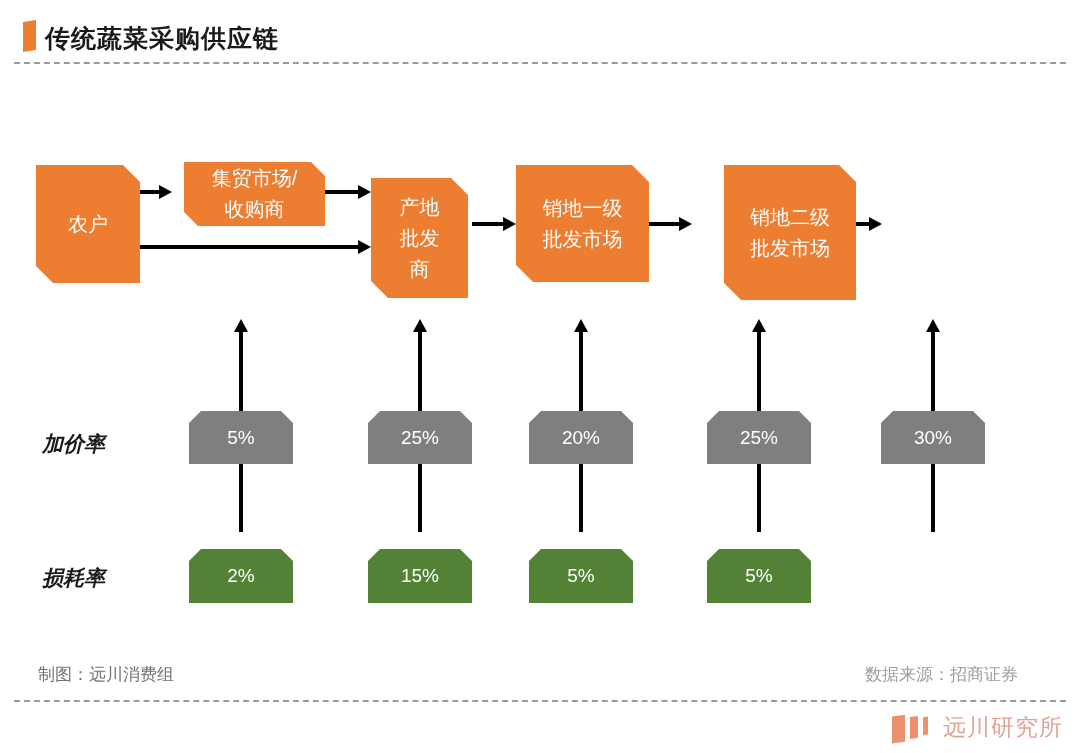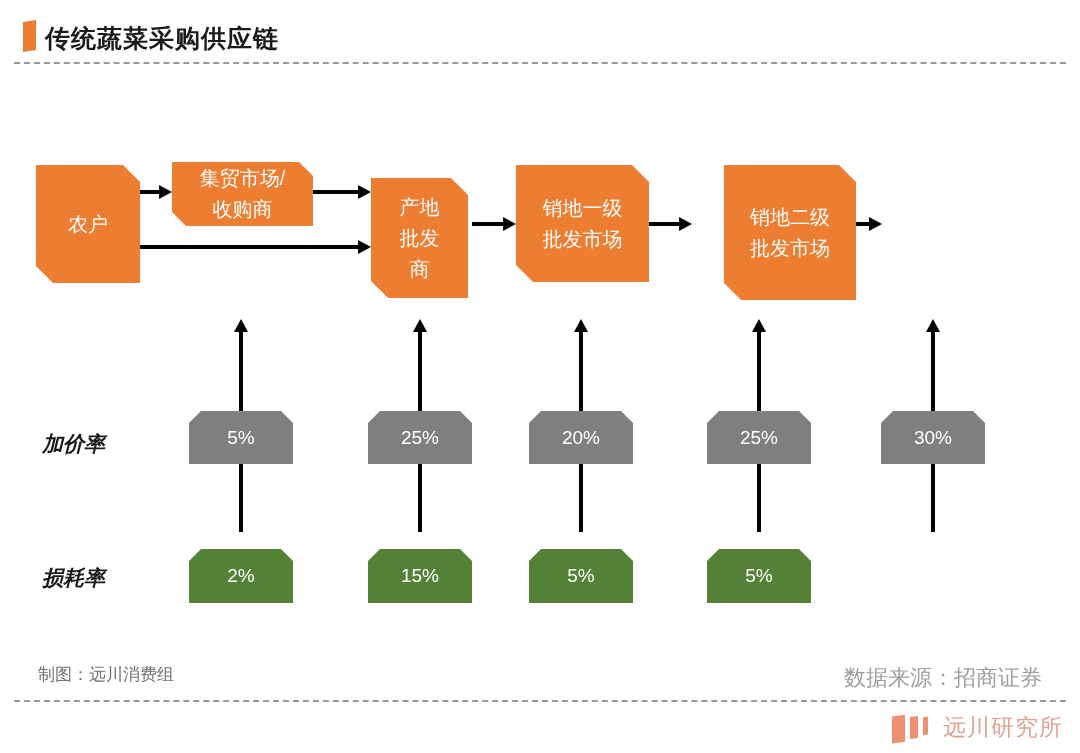--- a/index.html
+++ b/index.html
@@ -31,20 +31,21 @@
     font-size:20px; line-height:1.55;
   }
   .stage span { white-space:pre-line; }
   .cut-tr-bl {
     clip-path:polygon(0 0, calc(100% - 17px) 0, 100% 17px, 100% 100%,
                       17px 100%, 0 calc(100% - 17px));
   }
   .cut-tr-bl-sm {
     clip-path:polygon(0 0, calc(100% - 14px) 0, 100% 14px, 100% 100%,
                       14px 100%, 0 calc(100% - 14px));
+    margin-left:12px;
   }
   
   .harrow {
     position:absolute; height:14px; display:flex; align-items:center; z-index:1;
   }
   .harrow .hline { flex:1; height:4px; background:#000000; }
   .harrow .hhead {
     width:0; height:0; border-left:13px solid #000000;
     border-top:7px solid transparent; border-bottom:7px solid transparent;
   }
@@ -69,21 +70,21 @@
   .markup { top:411px; height:53px; background:#7F7F7F; }
   .loss   { top:549px; height:54px; background:#538135; }
   
   .row-label {
     position:absolute; left:42px; font-size:21px; font-weight:bold; color:#1a1a1a;
     white-space:nowrap;
     font-style:italic;
   }
   
   .credit  { position:absolute; left:38px; top:663px; font-size:17px; color:#737373; }
-  .source  { position:absolute; right:38px; top:663px; font-size:22px; color:#9E9E9E; }
+  .source  { position:absolute; right:62px; top:663px; font-size:17px; color:#9E9E9E; }
   .logo {
     position:absolute; right:17px; top:712px; display:flex;
     align-items:center; gap:15px;
   }
   .logo-bars { display:flex; align-items:center; gap:5px; transform:skewY(-8deg); }
   .logo-bars i { display:block; background:#ED9070; }
   .logo-bars .b1 { width:13px; height:27px; }
   .logo-bars .b2 { width:8px;  height:22px; }
   .logo-bars .b3 { width:5px;  height:18px; }
   .logo-text { font-size:23px; color:#DFA393; letter-spacing:1px; white-space:nowrap; }

